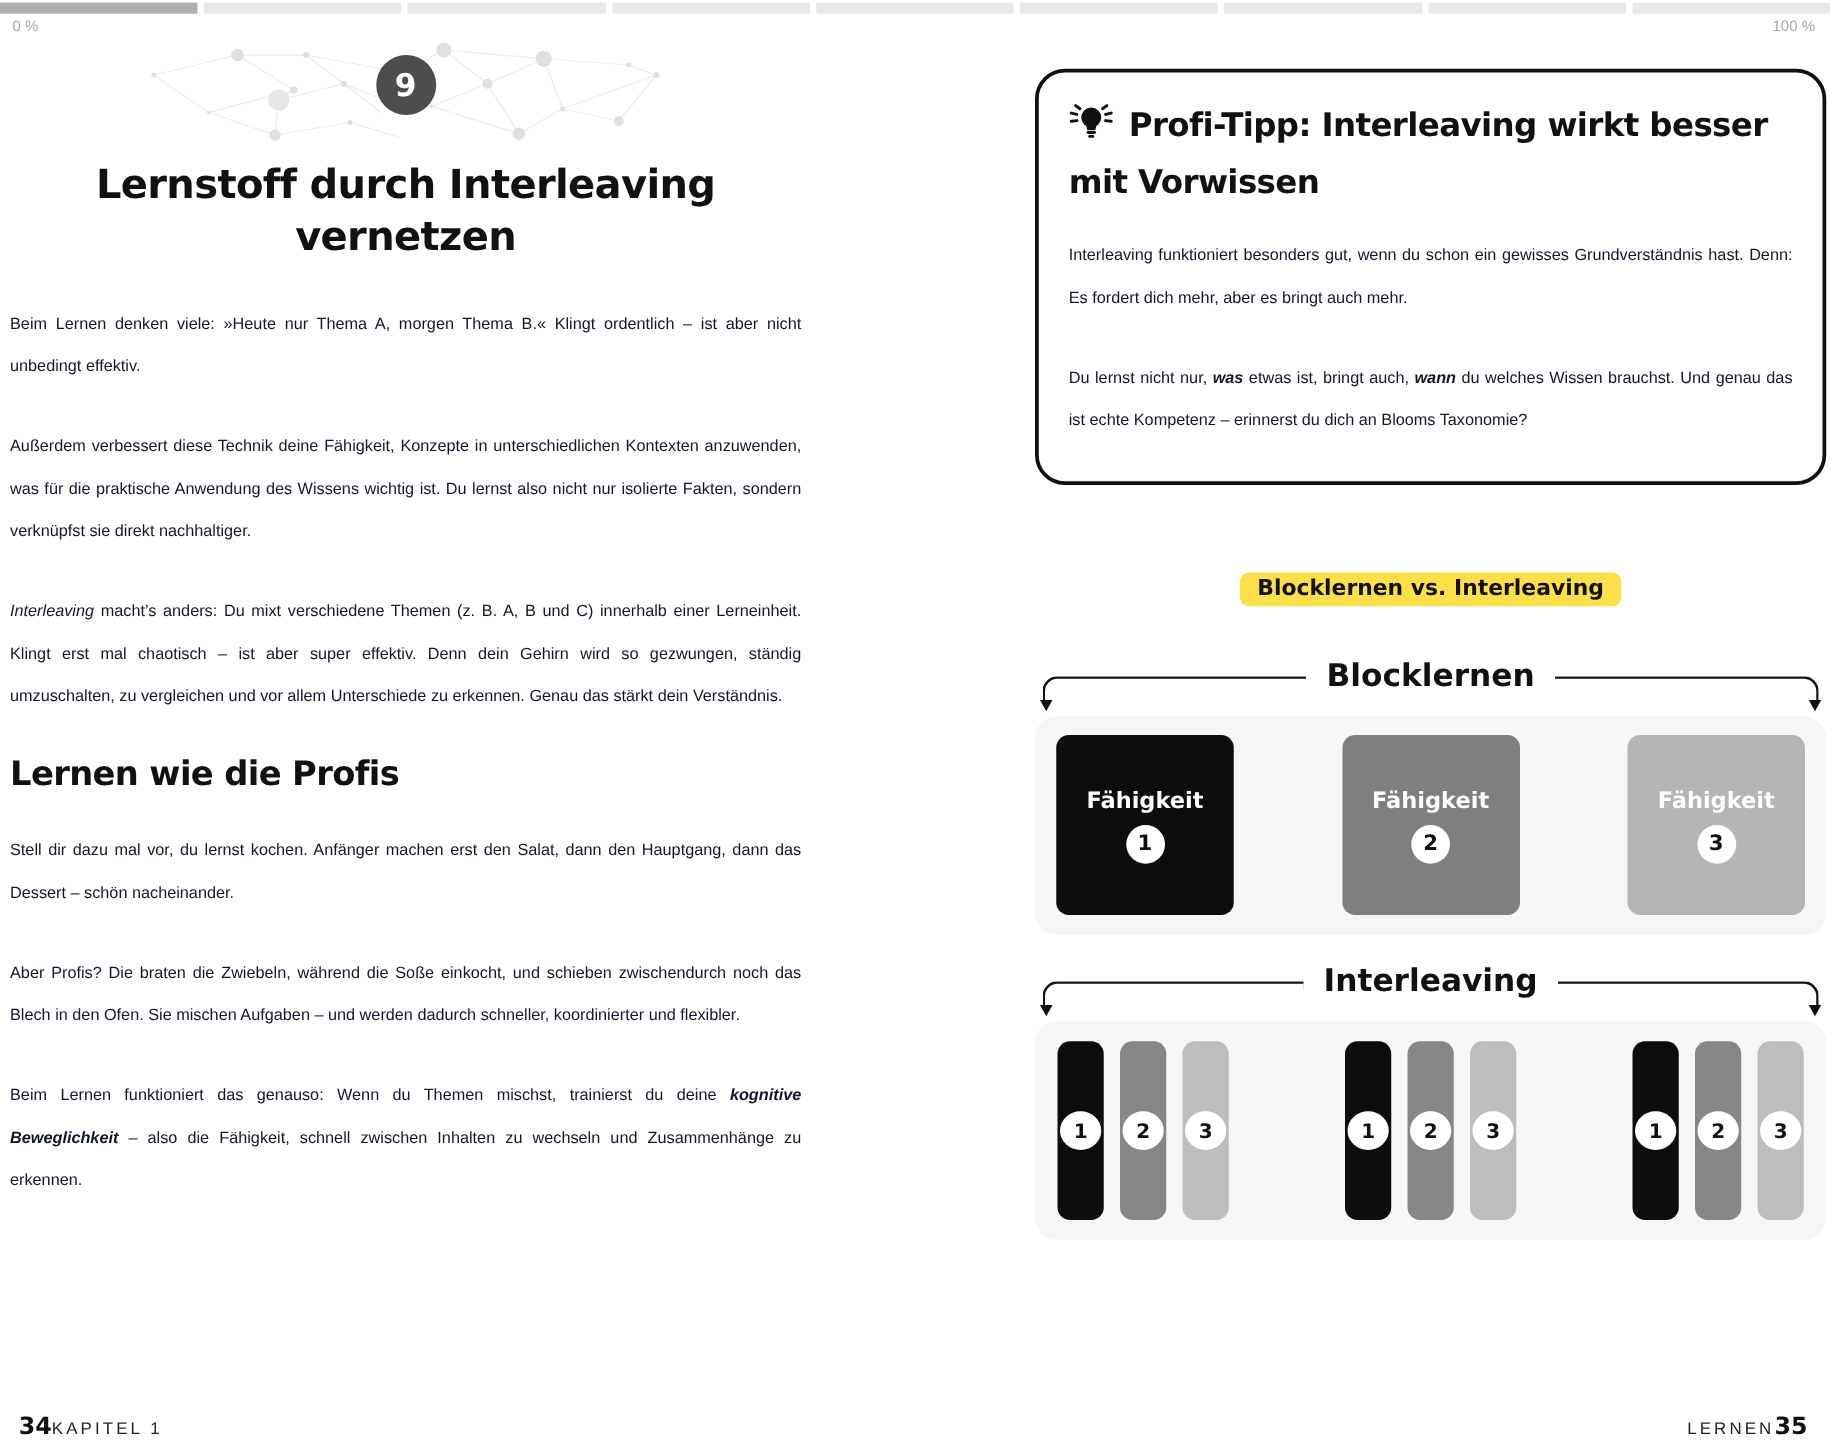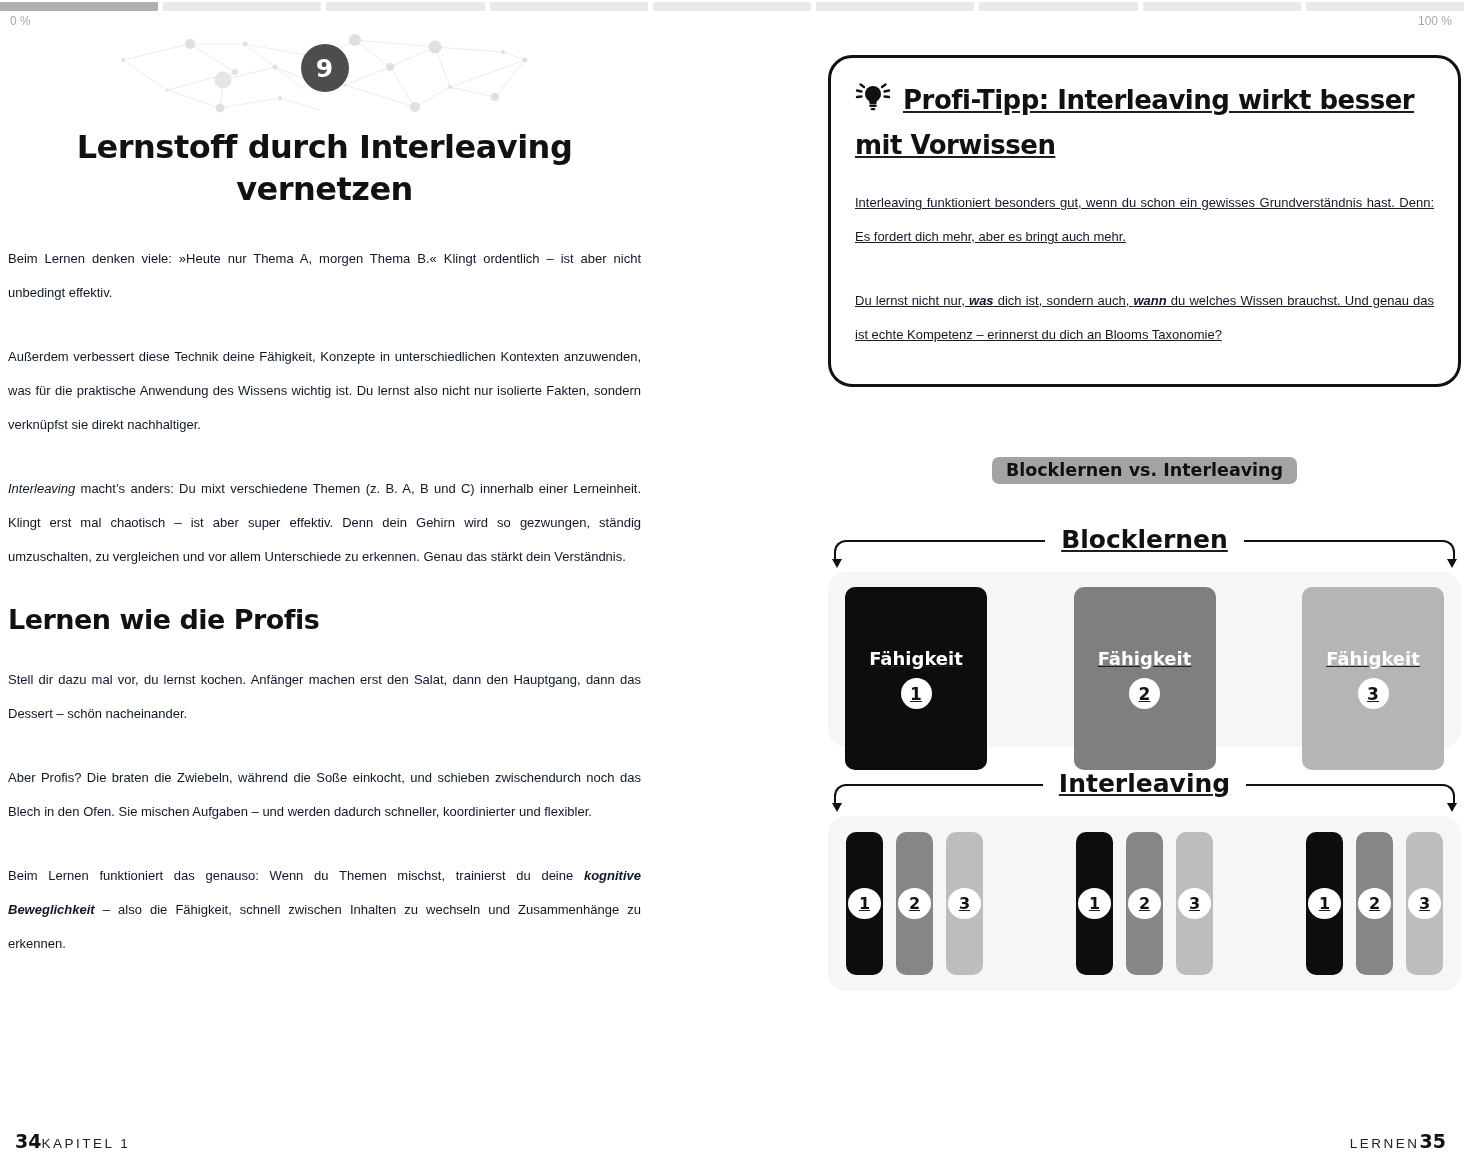--- a/index.html
+++ b/index.html
@@ -9,21 +9,21 @@
   
   .progress-wrap { position:absolute; left:0; top:0; width:1464px; }
   .progress-segments { display:flex; gap:5px; height:9px; margin-top:2px; }
   .pseg { flex:1; border-radius:1px; }
   .progress-labels { display:flex; justify-content:space-between;
                      padding:3px 12px 0 10px; font-size:12px; color:#a8a8a8; }
 
   
   .page { position:absolute; top:0; }
   .page-left  { left:8px;   top:30px; width:633px; }
-  .page-right { left:828px; top:55px; width:633px;text-decoration:underline; }
+  .page-right { left:828px; top:55px; width:633px; }
 
   
   .chapter-header { position:relative; height:88px; }
   .network-svg { position:absolute; left:50%; transform:translateX(-50%); top:0; }
   .chapter-badge { position:absolute; left:50%; top:14px; transform:translateX(-50%);
                    width:48px; height:48px; border-radius:50%; background:#4d4d4d;
                    display:flex; align-items:center; justify-content:center;
                    font-family:"DejaVu Sans", sans-serif; font-weight:bold;
                    font-size:25px; color:#fff; }
 
@@ -45,21 +45,21 @@
   .tip-box { border:3.5px solid #111; border-radius:24px; padding:22px 24px 2px 24px;
              background:#fff; }
   .tip-title { font-family:"DejaVu Sans", sans-serif; font-weight:bold;
                font-size:26px; line-height:38px; letter-spacing:-0.5px; color:#111; }
   .bulb-icon { display:inline-block; vertical-align:-7px; margin-right:12px; }
   .tip-text { margin-top:22px; }
 
   
   .diagram { margin-top:70px; }
   .pill-row { text-align:center; }
-  .diagram-pill { display:inline-block; background:#a3a3a3; border-radius:7px;
+  .diagram-pill { display:inline-block; background:#fde047; border-radius:7px;
                   padding:3px 14px 4px 14px; font-family:"DejaVu Sans", sans-serif;
                   font-weight:bold; font-size:17.5px; color:#111; }
 
   .bracket { display:flex; align-items:flex-start; height:30px; padding:0 6px;
              position:relative; }
   .bracket-first { margin-top:44px; margin-bottom:14px; }
   .bracket-second { margin-top:25px; margin-bottom:14px; }
   .bracket-label { font-family:"DejaVu Sans", sans-serif; font-weight:bold;
                    font-size:25px; line-height:24px; color:#111; padding:0 16px;
                    white-space:nowrap; }
@@ -69,21 +69,21 @@
   .b-right { border-top:2.5px solid #111; border-right:2.5px solid #111;
              border-top-right-radius:12px; }
   .b-left::after, .b-right::after { content:""; position:absolute; bottom:-8px;
              border-left:5.5px solid transparent; border-right:5.5px solid transparent;
              border-top:9px solid #111; }
   .b-left::after  { left:-4.25px; }
   .b-right::after { right:-4.25px; }
 
   .block-container { background:#f6f6f6; border-radius:18px; height:175px;
                      padding:15px 17px; display:flex; justify-content:space-between; }
-  .fbox { width:142px; height:183px; border-radius:10px; display:flex;
+  .fbox { width:142px; height:144px; border-radius:10px; display:flex;
           flex-direction:column; align-items:center; justify-content:center; gap:9px; }
   .fbox-label { font-family:"DejaVu Sans", sans-serif; font-weight:bold;
                 font-size:18px; color:#fff; }
   .fnum { width:31px; height:31px; border-radius:50%; background:#fff;
           display:flex; align-items:center; justify-content:center;
           font-family:"DejaVu Sans", sans-serif; font-weight:bold;
           font-size:17px; color:#111; }
 
   .inter-container { background:#f6f6f6; border-radius:18px; height:175px;
                      padding:16px 18px; display:flex; justify-content:space-between; }
@@ -193,21 +193,21 @@
             <line x1="5.5" y1="4.5" x2="9" y2="7"></line>
             <line x1="34" y1="10.5" x2="29.5" y2="11.5"></line>
             <line x1="34" y1="17" x2="29.5" y2="16.5"></line>
             <line x1="30.5" y1="4.5" x2="27" y2="7"></line>
           </g>
         </svg>
       </span><span>Profi-Tipp: Interleaving wirkt besser mit Vorwissen</span>
     </h2>
     <div class="tip-text">
       <p><span>Interleaving funktioniert besonders gut, wenn du schon ein gewisses Grundverständnis hast. Denn: Es fordert dich mehr, aber es bringt auch mehr.</span></p>
-      <p><span>Du lernst nicht nur, </span><span class="seg-bi">was</span><span> dich ist, sondern auch, </span><span class="seg-bi">wann</span><span> du welches Wissen brauchst. Und genau das ist echte Kompetenz – erinnerst du dich an Blooms Taxonomie?</span></p>
+      <p><span>Du lernst nicht nur, </span><span class="seg-bi">was</span><span> etwas ist, bringt auch, </span><span class="seg-bi">wann</span><span> du welches Wissen brauchst. Und genau das ist echte Kompetenz – erinnerst du dich an Blooms Taxonomie?</span></p>
     </div>
   </div>
 
   <div class="diagram">
     <div class="pill-row">
       <span class="diagram-pill">Blocklernen vs. Interleaving</span>
     </div>
 
     <div class="bracket bracket-first">
       <div class="b-line b-left"></div>

